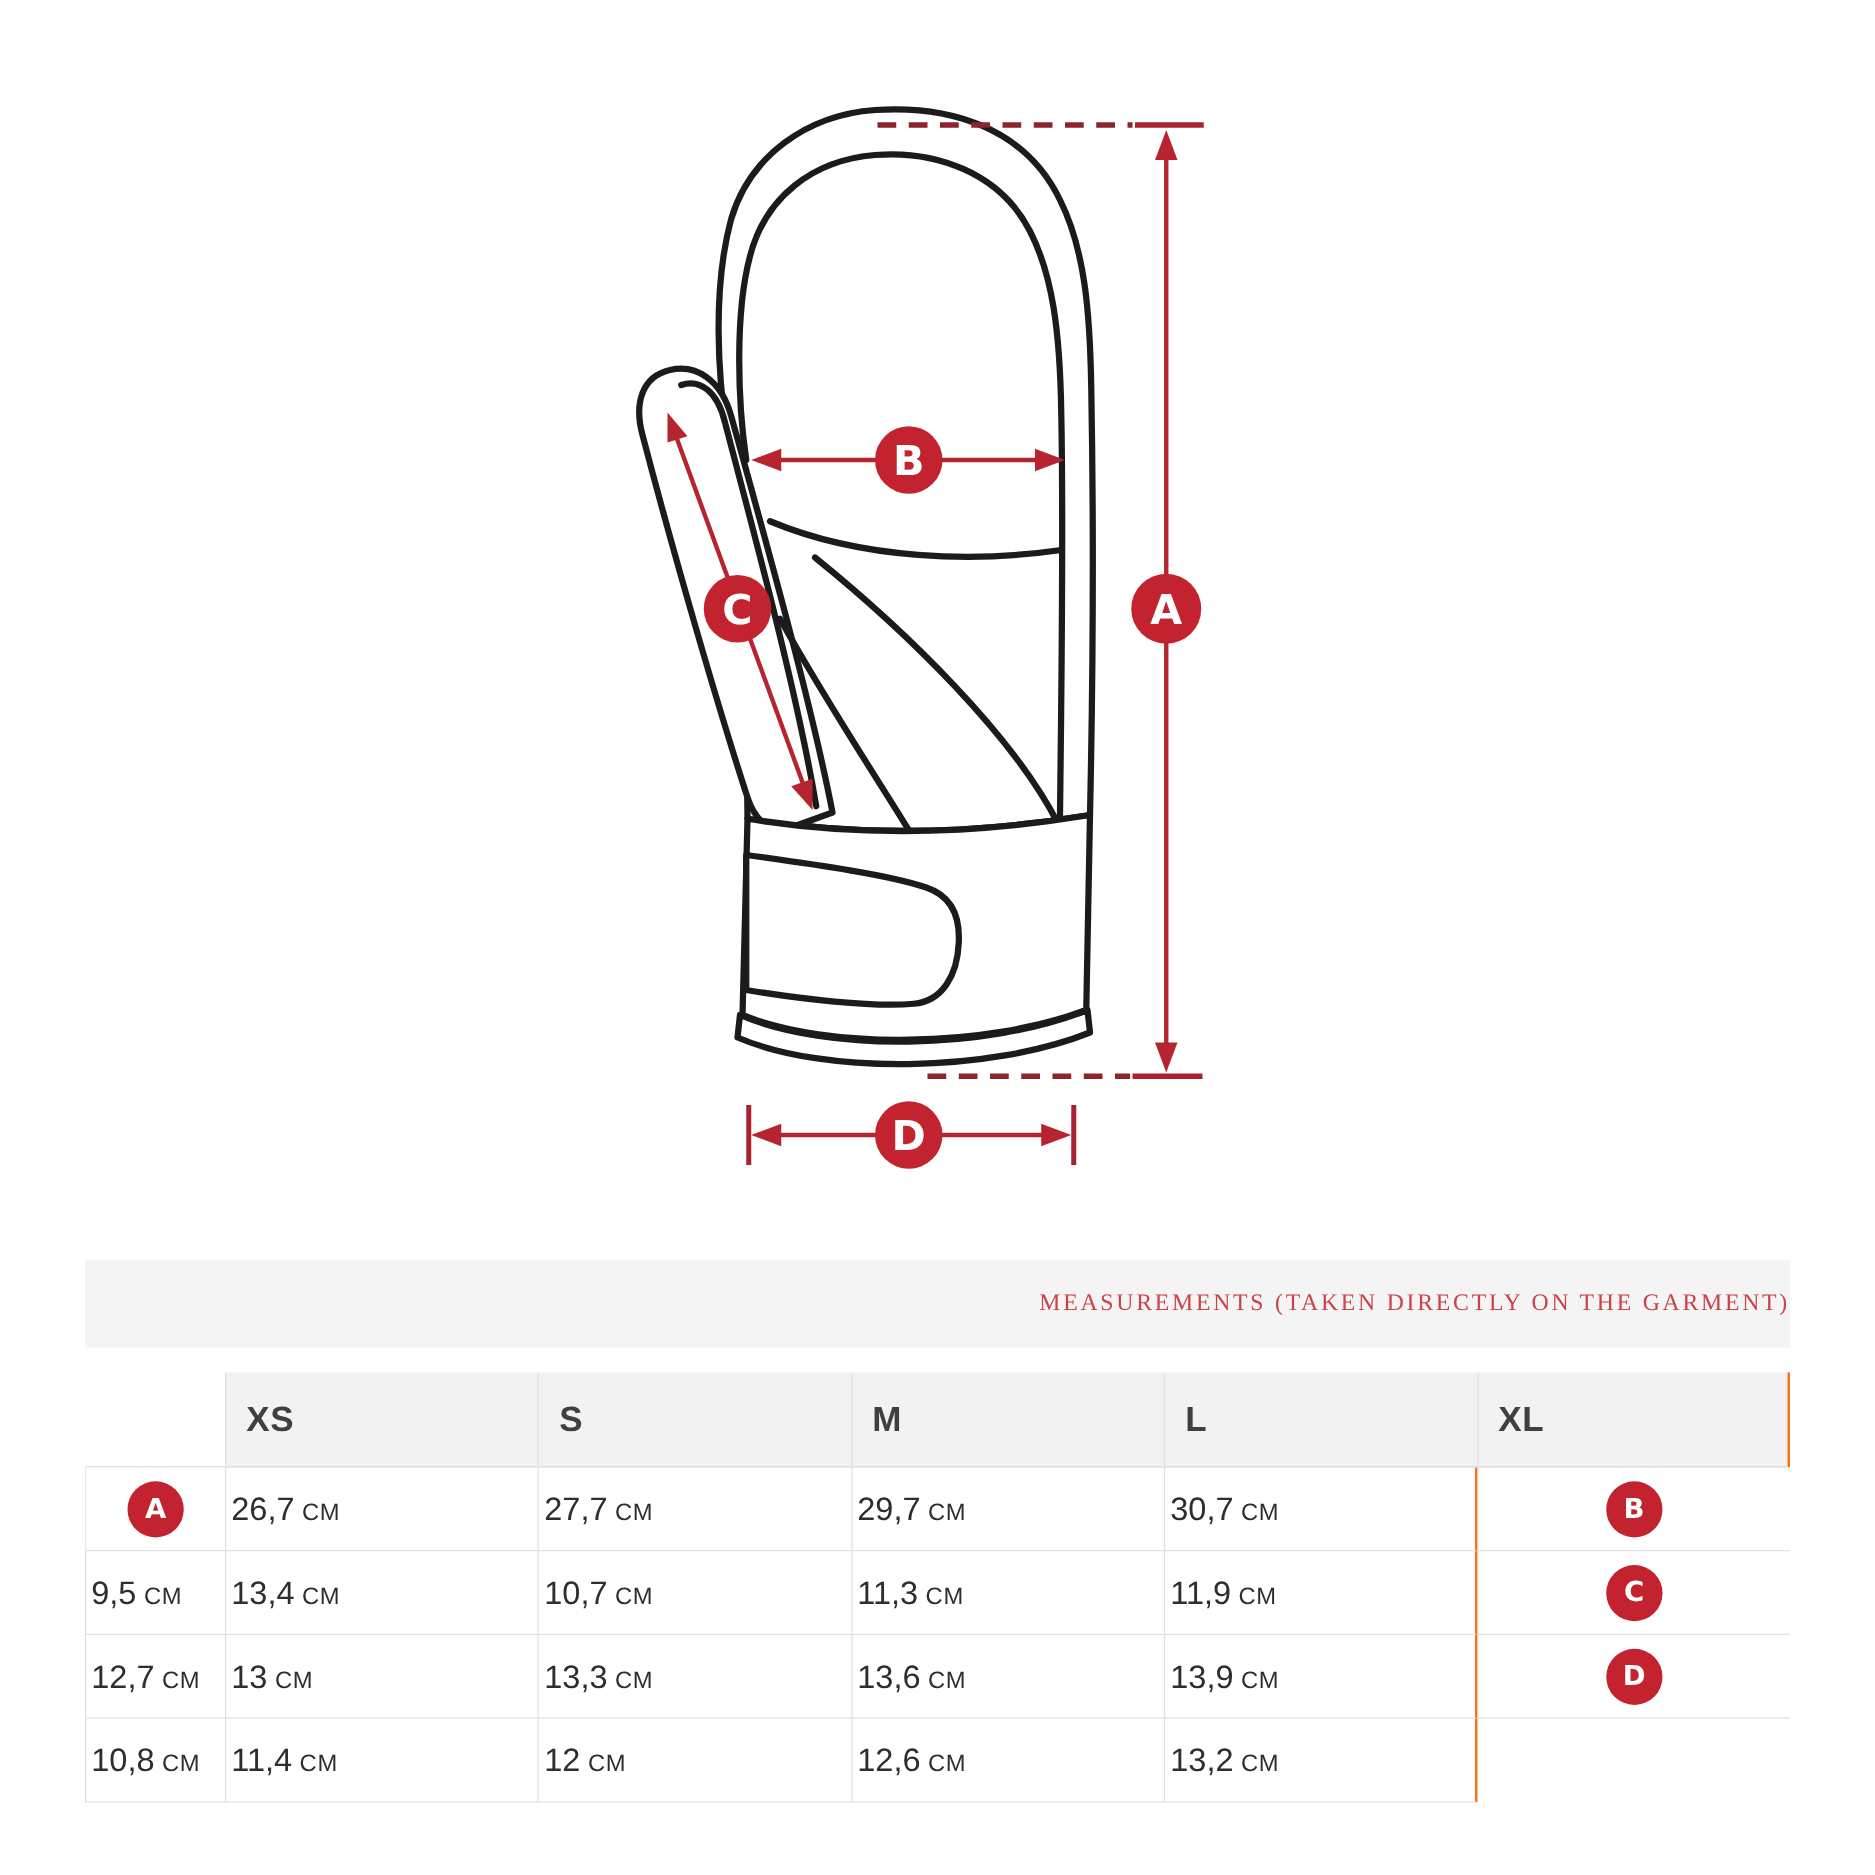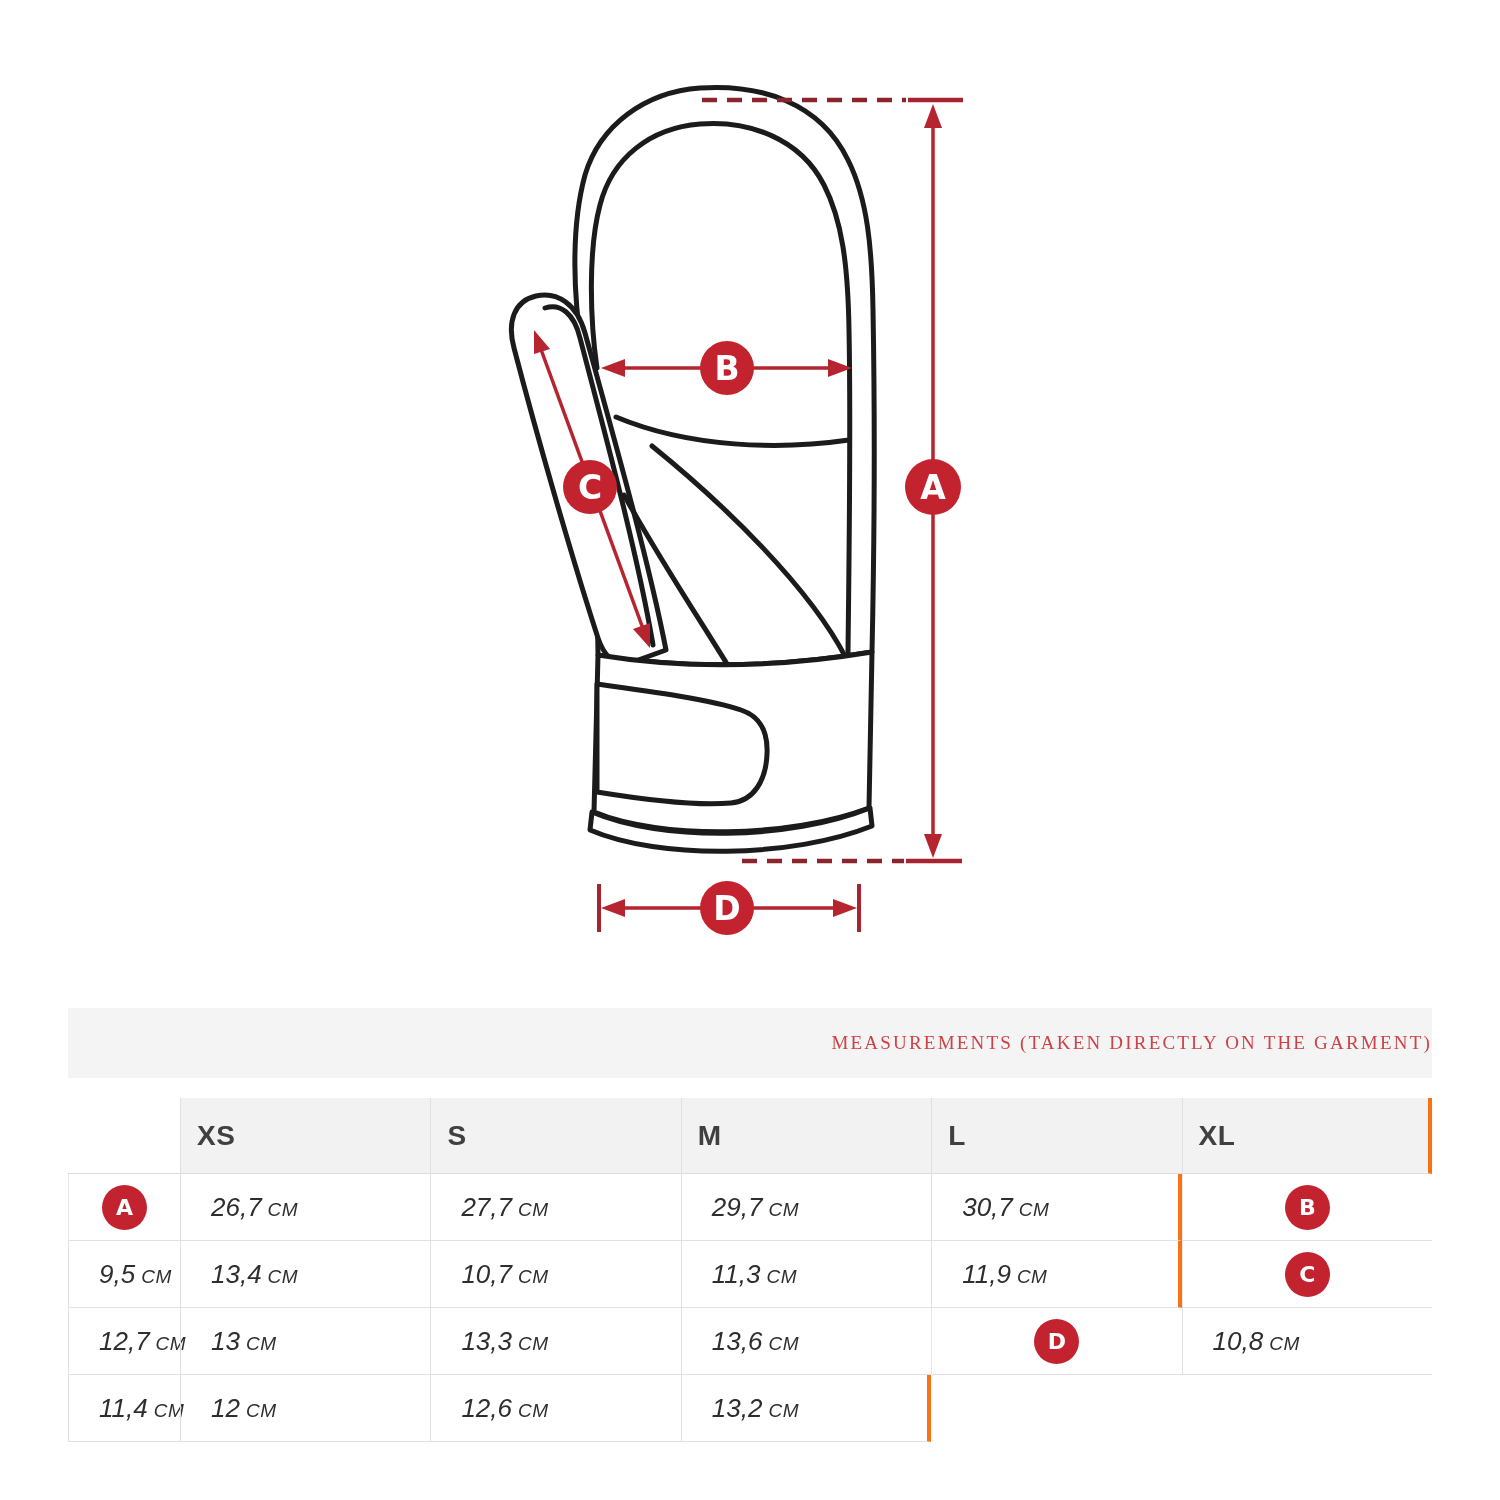--- a/index.html
+++ b/index.html
@@ -13,23 +13,23 @@
   
   .title-band{position:absolute;left:68px;top:1008px;width:1364px;height:70px;background:#f4f4f4;display:flex;align-items:center;justify-content:flex-end;font-family:Liberation Serif, serif;}
   .title-band .title-text{color:#cd4247;font-size:19px;font-weight:500;letter-spacing:2.2px;white-space:nowrap;}
 
   
   .size-table{position:absolute;left:68px;top:1098px;width:1364px;display:grid;grid-template-columns:112px repeat(5,1fr);grid-template-rows:76px 67px 67px 67px 67px;}
   .cell{display:flex;align-items:center;box-sizing:border-box;}
   .head{background:#f2f2f2;border-bottom:1px solid #dcdcdc;padding-left:16px;font-weight:bold;font-size:28px;color:#404040;letter-spacing:0.5px;}
   .head-blank{background:transparent;border-bottom:1px solid #dcdcdc;}
   .col-sep{border-left:1px solid #e0e0e0;}
-  .body-cell{border-bottom:1px solid #e2e2e2;padding-left:30px;font-style:italic;}
+  .body-cell{border-bottom:1px solid #e2e2e2;padding-left:4px;}
   .label-cell{border-bottom:1px solid #e2e2e2;border-left:1px solid #e6e6e6;justify-content:center;padding-left:0;}
-  .last-col{border-right:4px solid #f97316;}
+  .last-col{border-right:2px solid #f97316;}
   .row-badge{width:45px;height:45px;border-radius:50%;background:#c3222f;color:#ffffff;font-weight:bold;font-size:22px;display:flex;align-items:center;justify-content:center;font-family:"DejaVu Sans","Liberation Sans",sans-serif;}
   .cell-text{font-size:26px;color:#2e2e2e;white-space:nowrap;}
   .unit{font-size:19px;text-transform:uppercase;margin-left:6px;letter-spacing:0.5px;}
 </style>
 </head>
 <body>
 
 <div class="canvas">
 
   <svg class="diagram-svg" width="1500" height="990" viewBox="0 0 1500 990">
@@ -148,20 +148,23 @@
       </div>
     <div class="cell body-cell col-sep">
         <span class="cell-text"><span>13</span><span class="unit">cm</span></span>
       </div>
     <div class="cell body-cell col-sep">
         <span class="cell-text"><span>13,3</span><span class="unit">cm</span></span>
       </div>
     <div class="cell body-cell col-sep">
         <span class="cell-text"><span>13,6</span><span class="unit">cm</span></span>
       </div>
+    <div class="cell body-cell col-sep last-col">
+        <span class="cell-text"><span>13,9</span><span class="unit">cm</span></span>
+      </div>
 
     <div class="cell label-cell">
       <span class="row-badge">D</span>
     </div>
     <div class="cell body-cell col-sep">
         <span class="cell-text"><span>10,8</span><span class="unit">cm</span></span>
       </div>
     <div class="cell body-cell col-sep">
         <span class="cell-text"><span>11,4</span><span class="unit">cm</span></span>
       </div>

